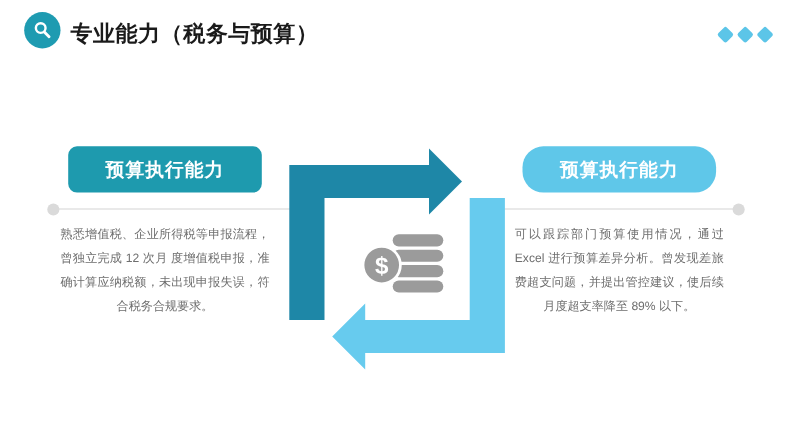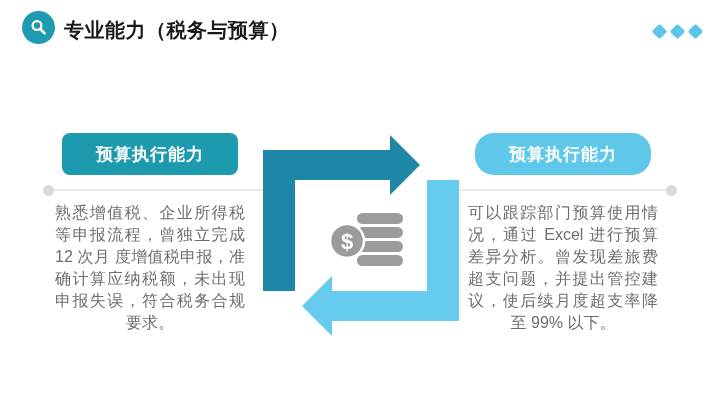--- a/index.html
+++ b/index.html
@@ -22,21 +22,21 @@
   .tdot-left { left:43px; }
   .tdot-right { left:666px; }
 
   
   .col { position:absolute; top:133px; width:190px; }
   .col-left  { left:55px; }
   .col-right { left:468px; }
   .pill { width:176px; height:42px; margin:0 auto; border-radius:8px;
           color:#ffffff; font-size:17px; font-weight:700; letter-spacing:1px;
           display:flex; align-items:center; justify-content:center; white-space:nowrap; }
-  .para { margin-top:27px; font-size:16px; line-height:22px; color:#6e6e6e;
+  .para { margin-top:27px; font-size:11px; line-height:22px; color:#6e6e6e;
           text-align:justify; text-align-last:center; }
 
   
   .cycle { position:absolute; left:256px; top:128px; width:210px; height:215px; }
 </style>
 </head>
 <body>
 
 <div class="slide">
 
@@ -72,16 +72,16 @@
       <rect x="101" y="99" width="46" height="11" rx="5.5"></rect>
       <rect x="101" y="113" width="46" height="11" rx="5.5"></rect>
       <rect x="101" y="127" width="46" height="11" rx="5.5"></rect>
       <circle cx="91" cy="113" r="17" stroke="#ffffff" stroke-width="2.5"></circle>
       <text x="91" y="121" text-anchor="middle" font-size="22" font-weight="bold" fill="#ffffff">$</text>
     </g>
   </svg>
 
   <div class="col col-right">
     <div class="pill" style="background-color: rgb(95, 199, 233); border-radius: 19px;">预算执行能力</div>
-    <p class="para">可以跟踪部门预算使用情况，通过 Excel 进行预算差异分析。曾发现差旅费超支问题，并提出管控建议，使后续月度超支率降至 99% 以下。</p>
+    <p class="para">可以跟踪部门预算使用情况，通过 Excel 进行预算差异分析。曾发现差旅费超支问题，并提出管控建议，使后续月度超支率降至 89% 以下。</p>
   </div>
 
 </div>
 
 </body></html>

